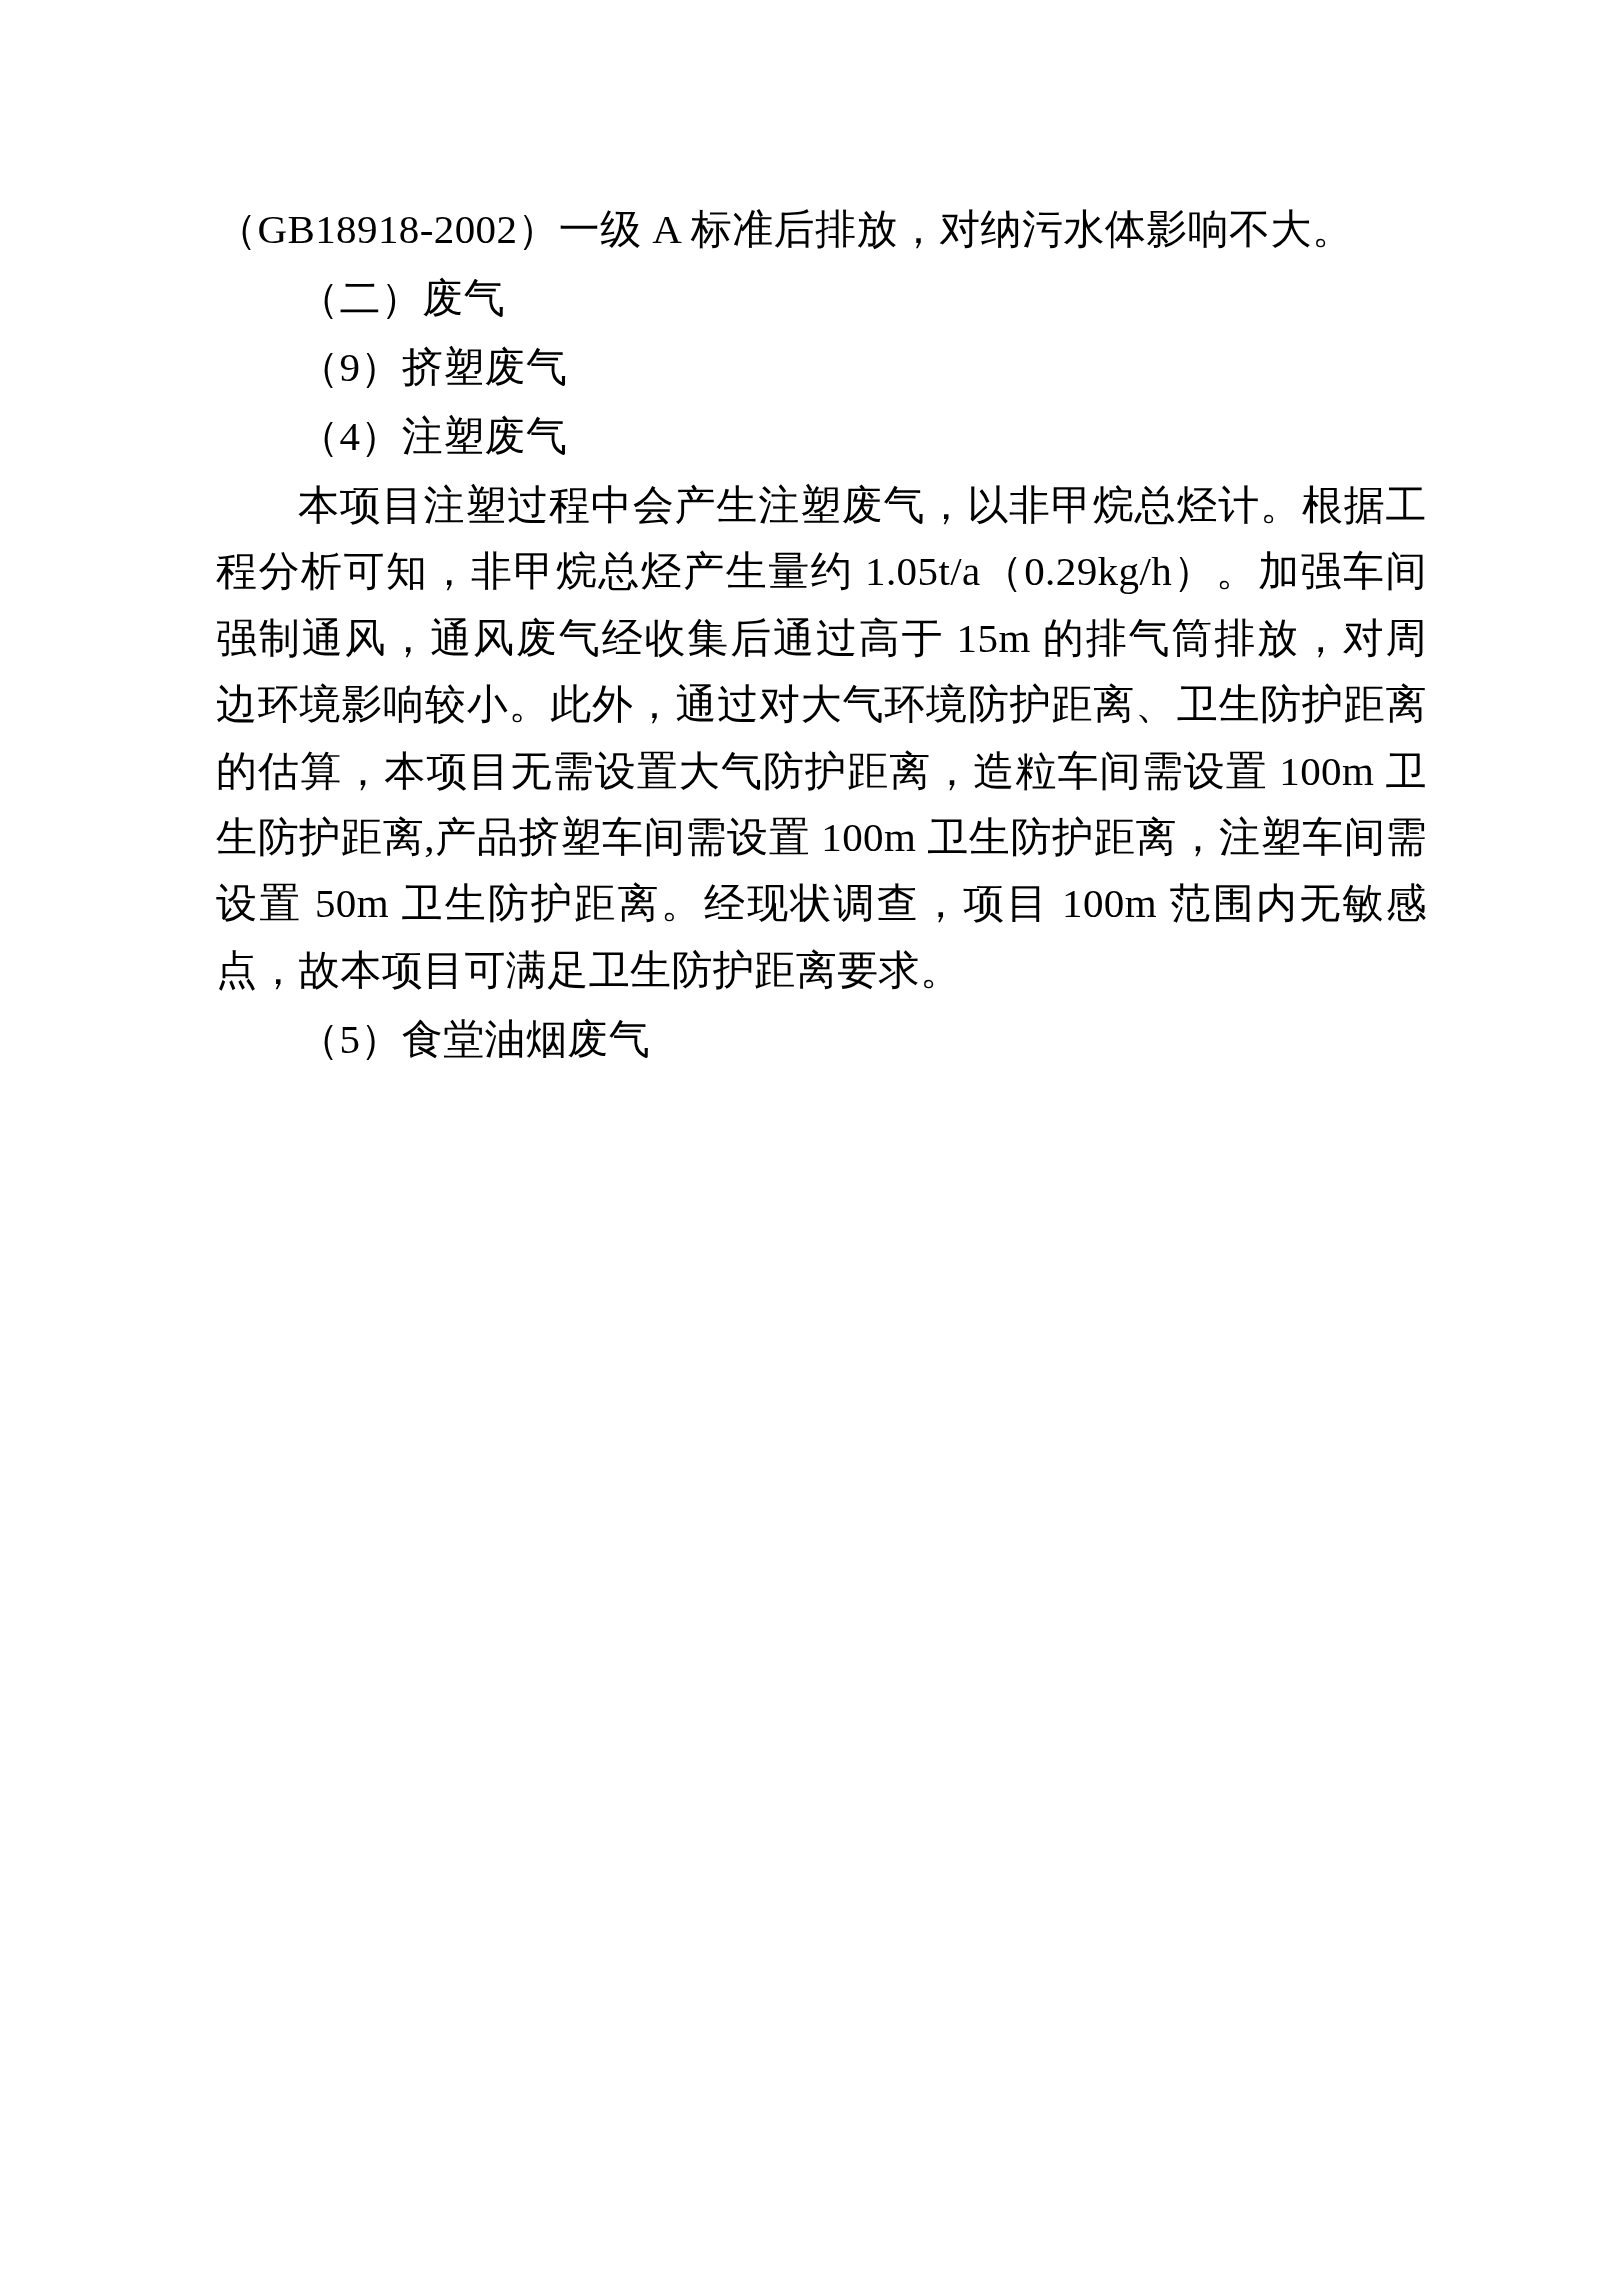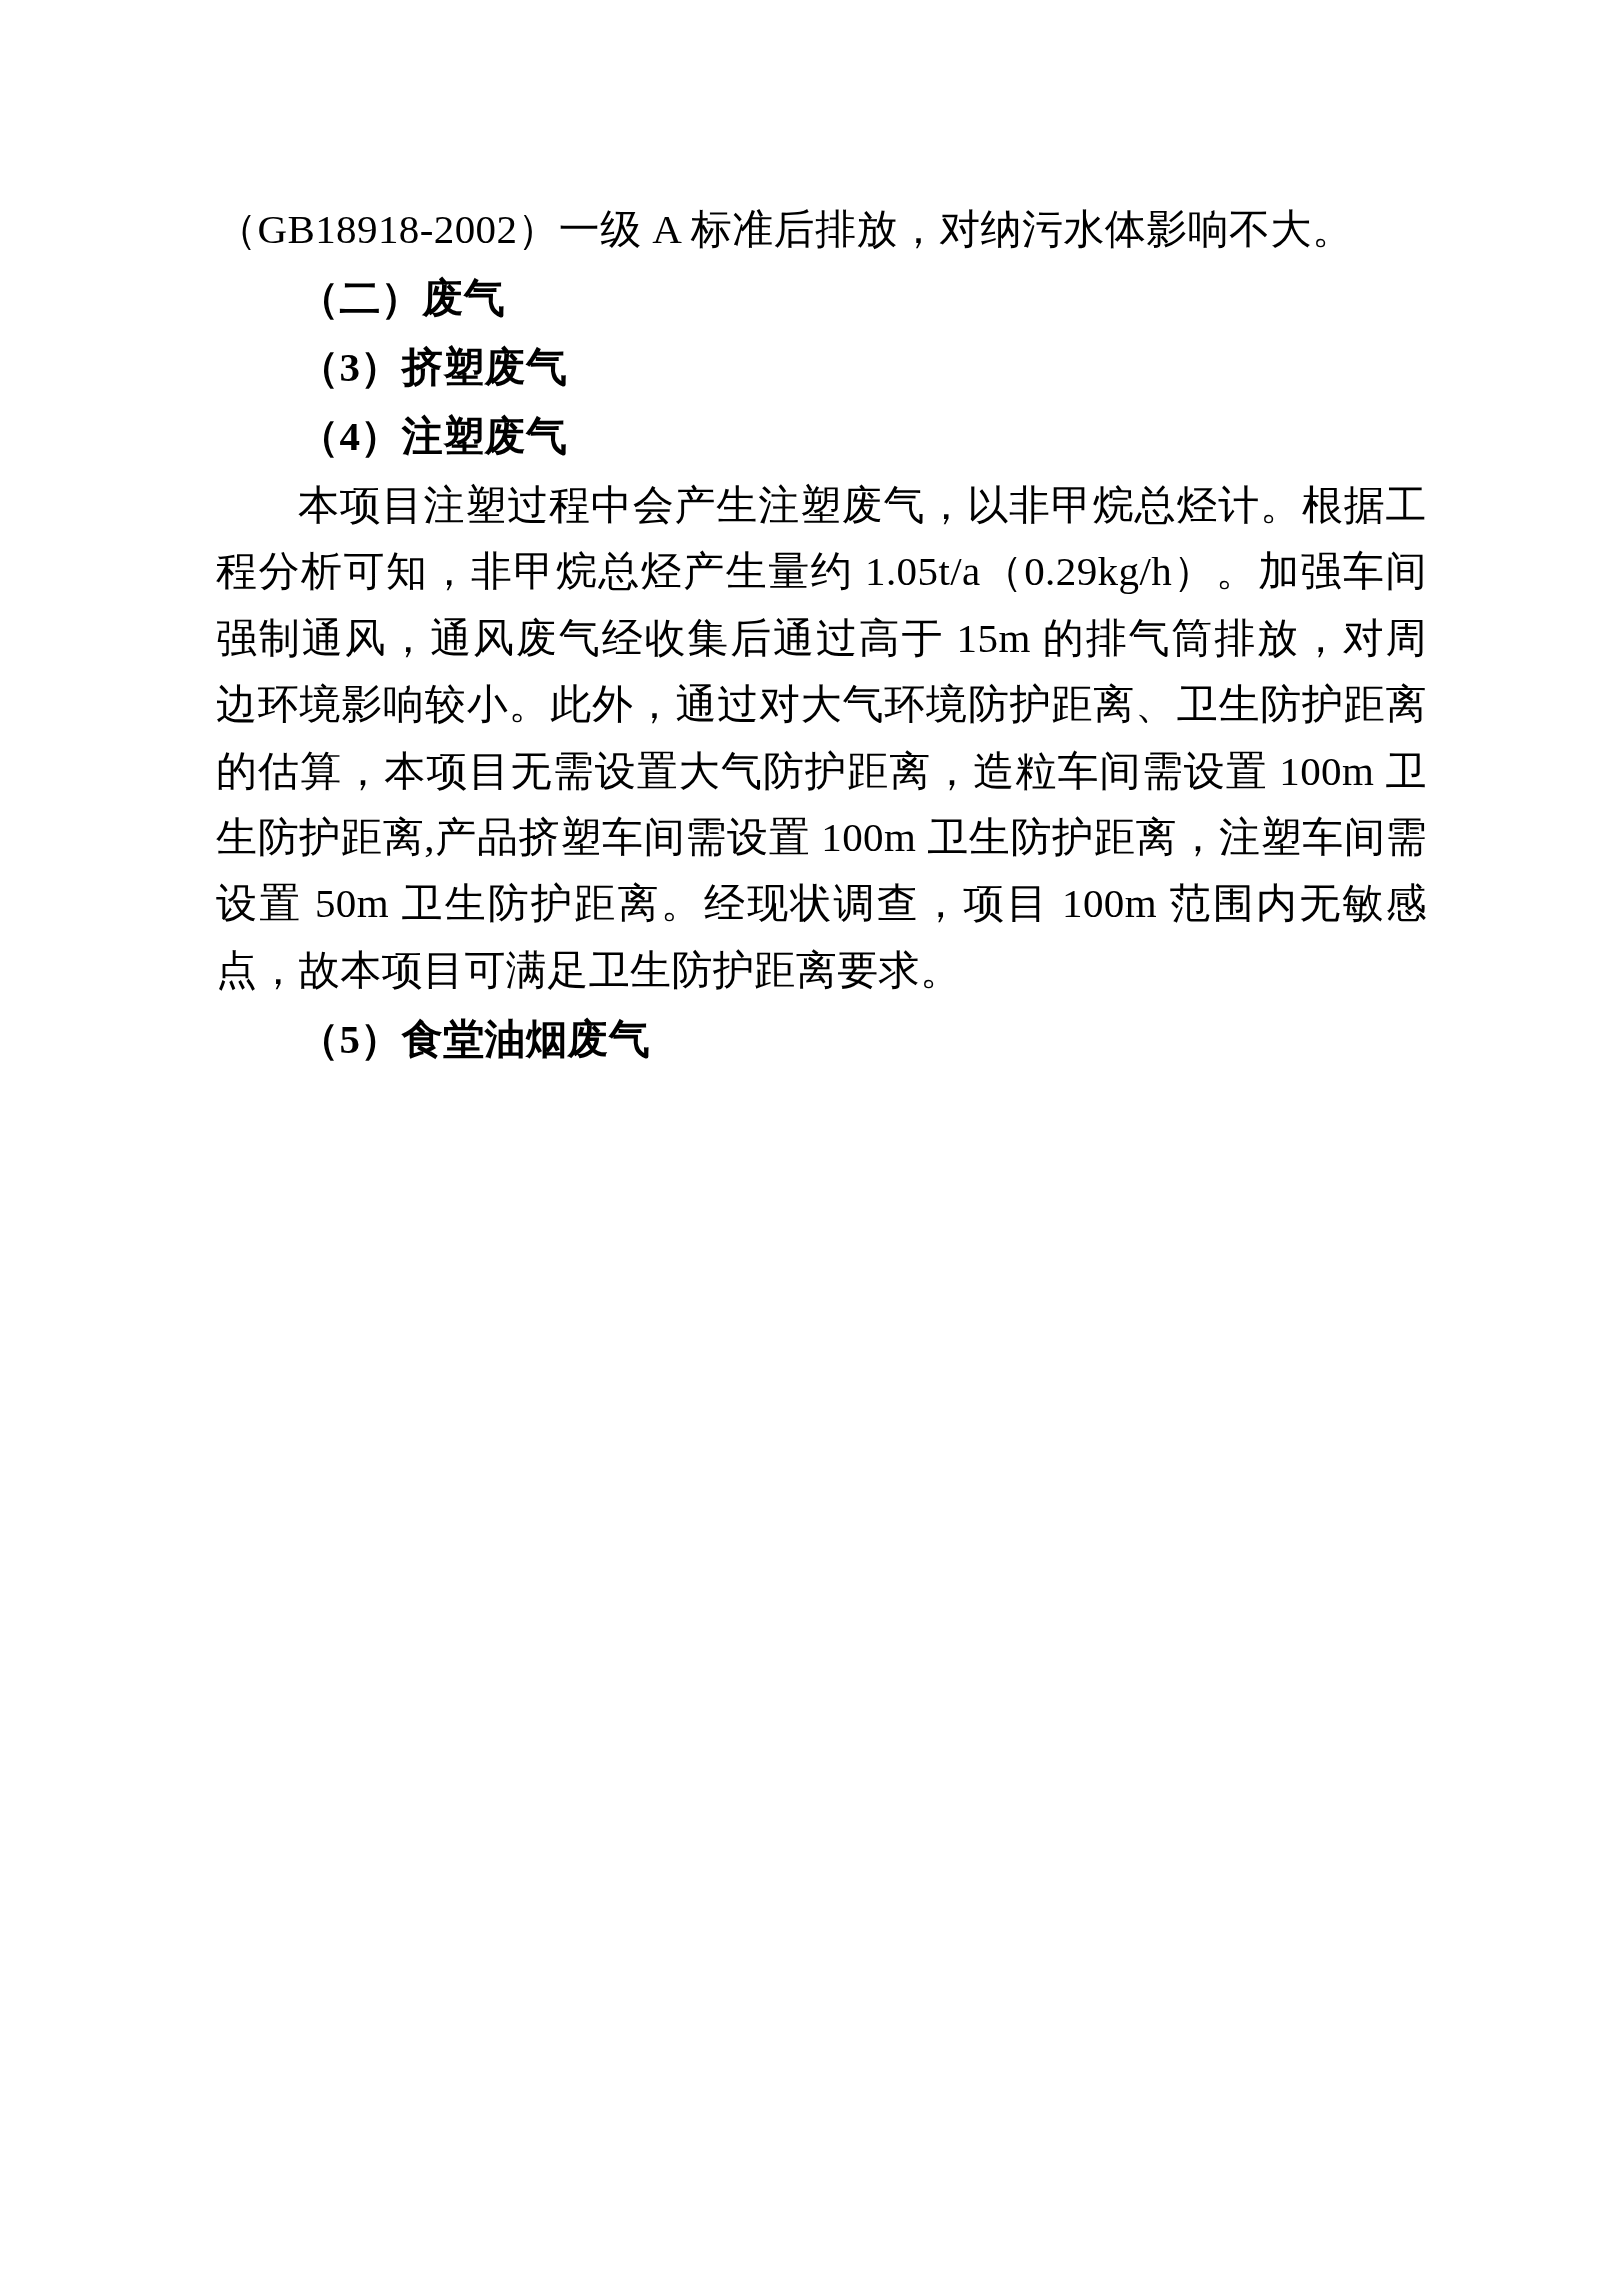--- a/index.html
+++ b/index.html
@@ -29,29 +29,28 @@
     text-justify: inter-ideograph;
   }
   p {
     margin: 0 0 2.6px 0;
   }
   p.indent {
     text-indent: 2em;
   }
   p.heading {
     text-indent: 2em;
-    font-weight: bold;
   }
 </style>
 </head>
 <body>
 
 <div class="page">
   <div class="doc-body">
     <p class="body">（GB18918-2002）一级 A 标准后排放，对纳污水体影响不大。</p>
     <p class="heading">（二）废气</p>
-    <p class="heading">（3）挤塑废气</p>
+    <p class="heading">（9）挤塑废气</p>
     <p class="heading">（4）注塑废气</p>
     <p class="indent">本项目注塑过程中会产生注塑废气，以非甲烷总烃计。根据工程分析可知，非甲烷总烃产生量约 1.05t/a（0.29kg/h）。加强车间强制通风，通风废气经收集后通过高于 15m 的排气筒排放，对周边环境影响较小。此外，通过对大气环境防护距离、卫生防护距离的估算，本项目无需设置大气防护距离，造粒车间需设置 100m 卫生防护距离,产品挤塑车间需设置 100m 卫生防护距离，注塑车间需设置 50m 卫生防护距离。经现状调查，项目 100m 范围内无敏感点，故本项目可满足卫生防护距离要求。</p>
     <p class="heading">（5）食堂油烟废气</p>
   </div>
 </div>
 
 
 </body></html>

